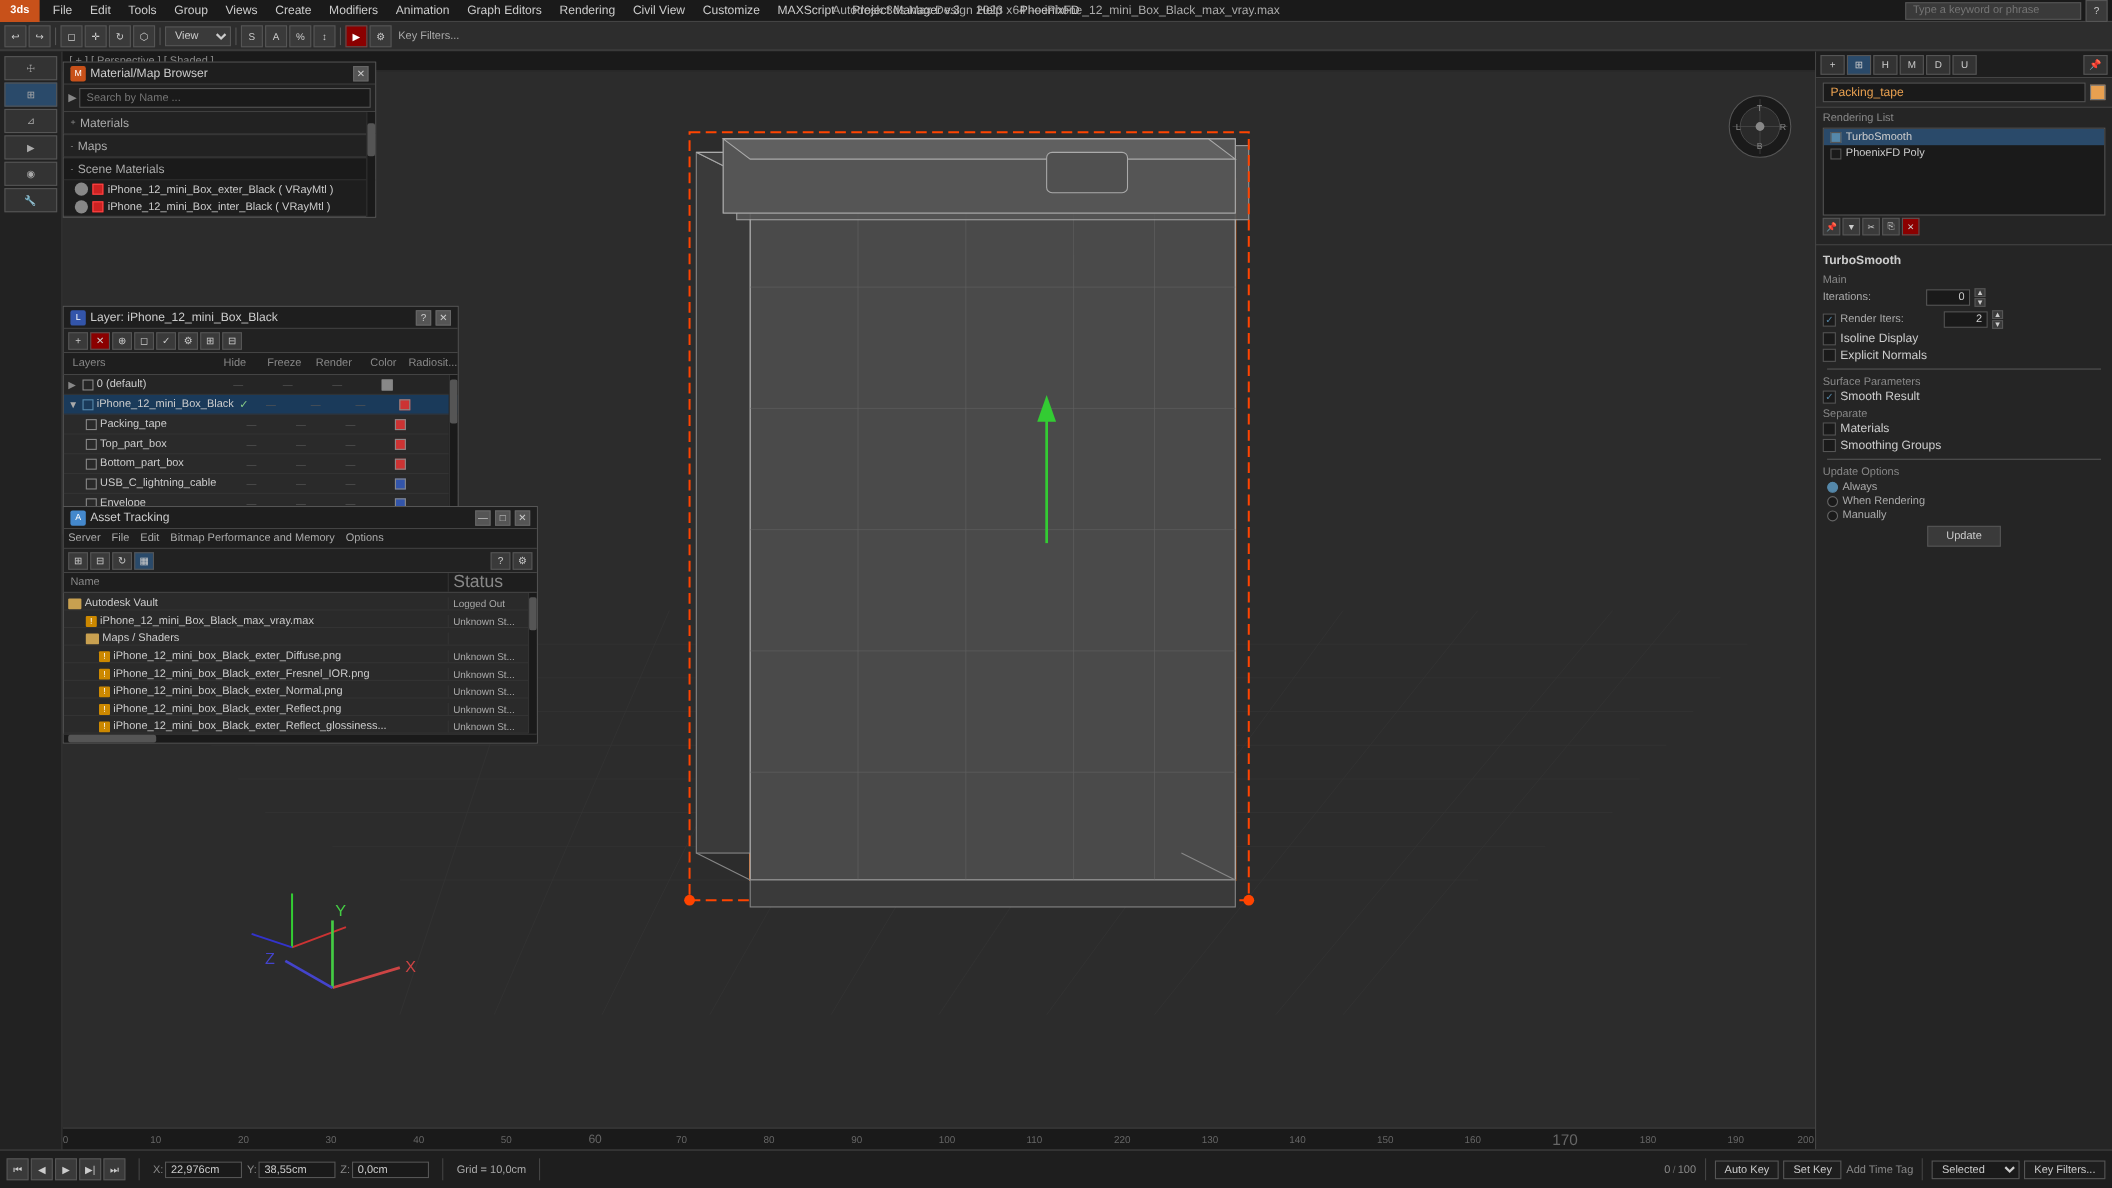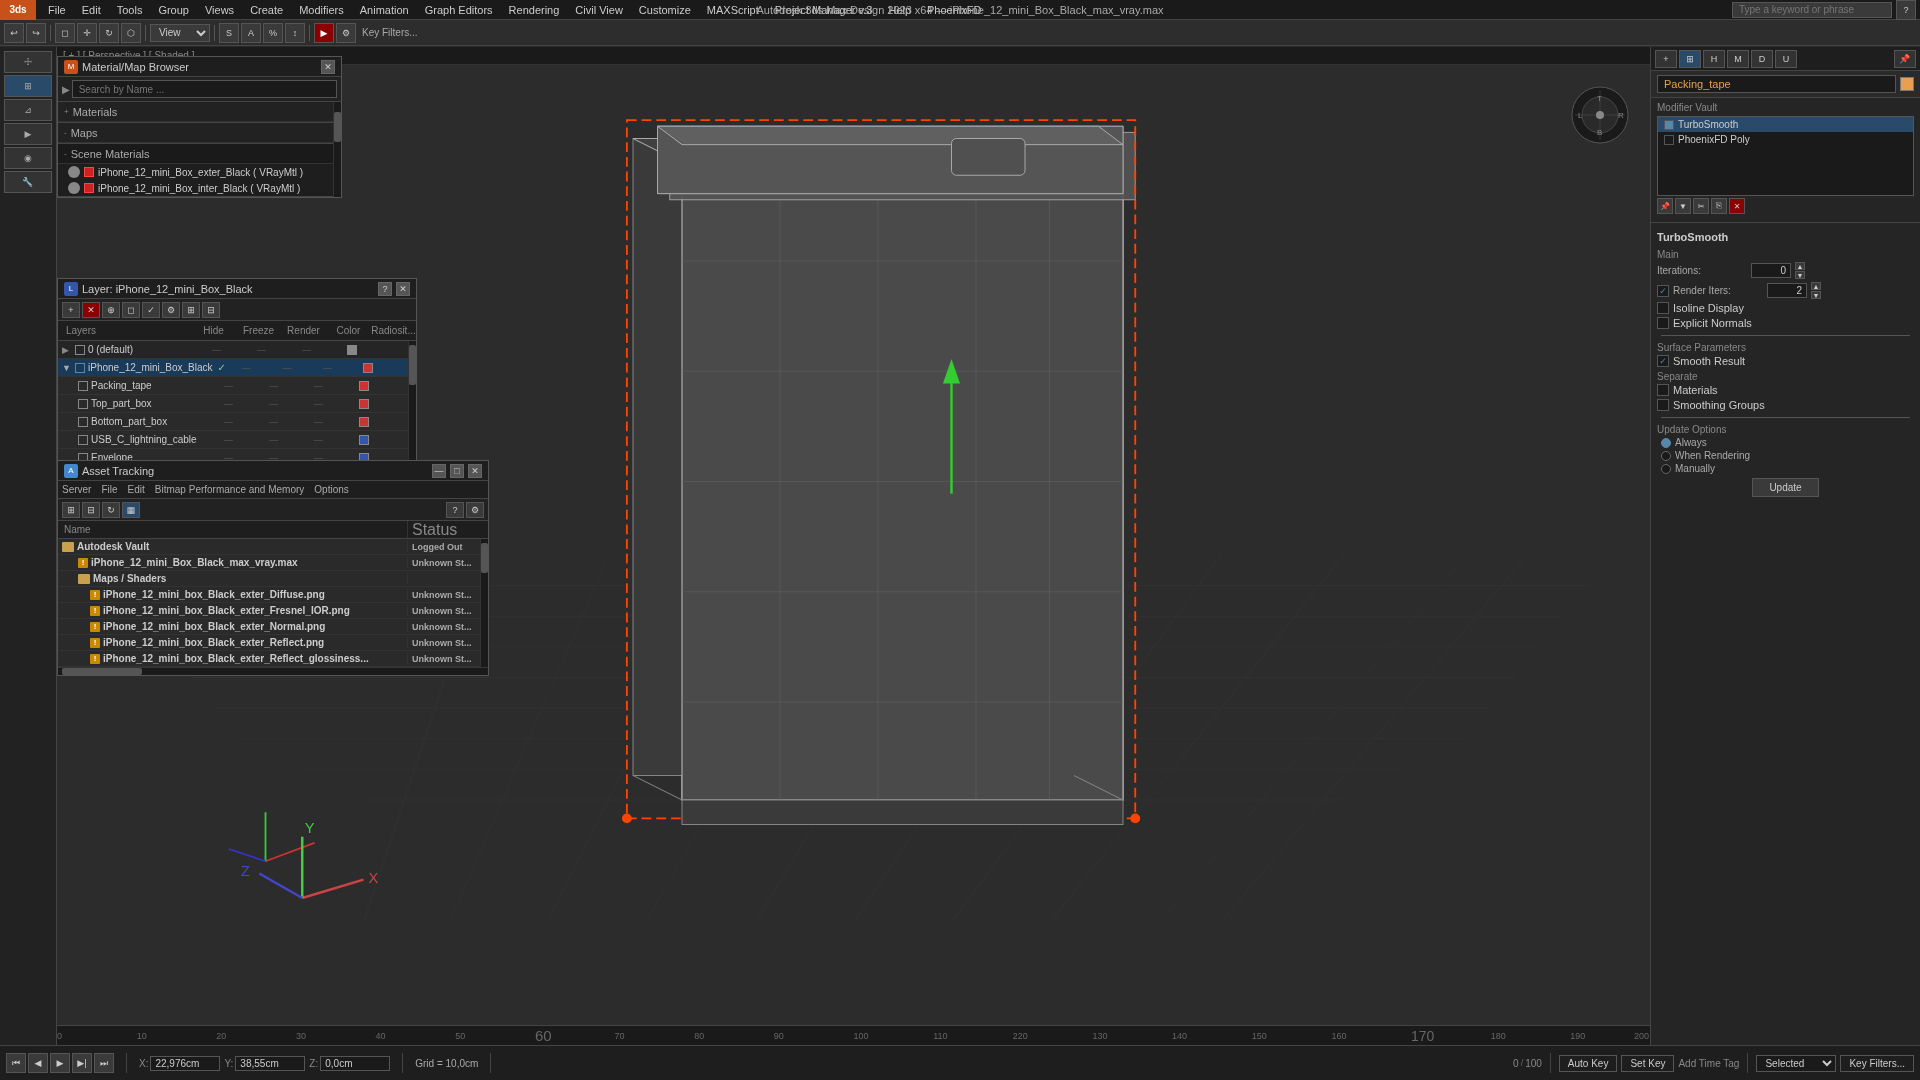--- a/index.html
+++ b/index.html
@@ -624,25 +624,24 @@
     .asset-col-status {
       width: 80px;
       display: flex;
       align-items: center;
       padding-left: 4px;
       font-size: 16px;
       color: #888;
     }
     .asset-row {
       display: flex;
-      align-items: center;
+      align-items: flex-end;
       height: 16px;
       border-bottom: 1px solid #333;
       cursor: pointer;
-      font-weight: bold;
     }
     .asset-name-cell {
       flex: 1;
       display: flex;
       align-items: center;
       gap: 3px;
       padding-left: 4px;
       font-size: 10px;
       color: #ccc;
       border-right: 1px solid #333;
@@ -986,21 +985,21 @@
       <div class="right-tab-btn">📌</div>
     </div>
   </div>
 
   <div class="right-panel-header">
     <div class="object-name-display">Packing_tape</div>
     <div class="color-swatch"></div>
   </div>
 
   <div class="modifier-section">
-    <div class="modifier-label">Modifier Vault</div>
+    <div class="modifier-label">Rendering List</div>
     <div class="modifier-list-box">
       <div class="modifier-item active">
         <div class="modifier-check checked"></div>
         <span>TurboSmooth</span>
       </div>
       <div class="modifier-item">
         <div class="modifier-check"></div>
         <span>PhoenixFD Poly</span>
       </div>
     </div>
@@ -1463,21 +1462,21 @@
 </div>
 
 <div class="timeline-area">
   <div class="timeline-numbers">
     <span style="position:absolute; left:0; font-size:9px; color:#666;">0</span>
     <span style="position:absolute; left:5%; font-size:9px; color:#666;">10</span>
     <span style="position:absolute; left:10%; font-size:9px; color:#666;">20</span>
     <span style="position:absolute; left:15%; font-size:9px; color:#666;">30</span>
     <span style="position:absolute; left:20%; font-size:9px; color:#666;">40</span>
     <span style="position:absolute; left:25%; font-size:9px; color:#666;">50</span>
-    <span style="position:absolute; left:30%; font-size:15px; color:#666;">60</span>
+    <span style="position:absolute; left:30%; font-size:11px; color:#666;">60</span>
     <span style="position:absolute; left:35%; font-size:9px; color:#666;">70</span>
     <span style="position:absolute; left:40%; font-size:9px; color:#666;">80</span>
     <span style="position:absolute; left:45%; font-size:9px; color:#666;">90</span>
     <span style="position:absolute; left:50%; font-size:9px; color:#666;">100</span>
     <span style="position:absolute; left:55%; font-size:9px; color:#666;">110</span>
     <span style="position:absolute; left:60%; font-size:9px; color:#666;">220</span>
     <span style="position:absolute; left:65%; font-size:9px; color:#666;">130</span>
     <span style="position:absolute; left:70%; font-size:9px; color:#666;">140</span>
     <span style="position:absolute; left:75%; font-size:9px; color:#666;">150</span>
     <span style="position:absolute; left:80%; font-size:9px; color:#666;">160</span>

